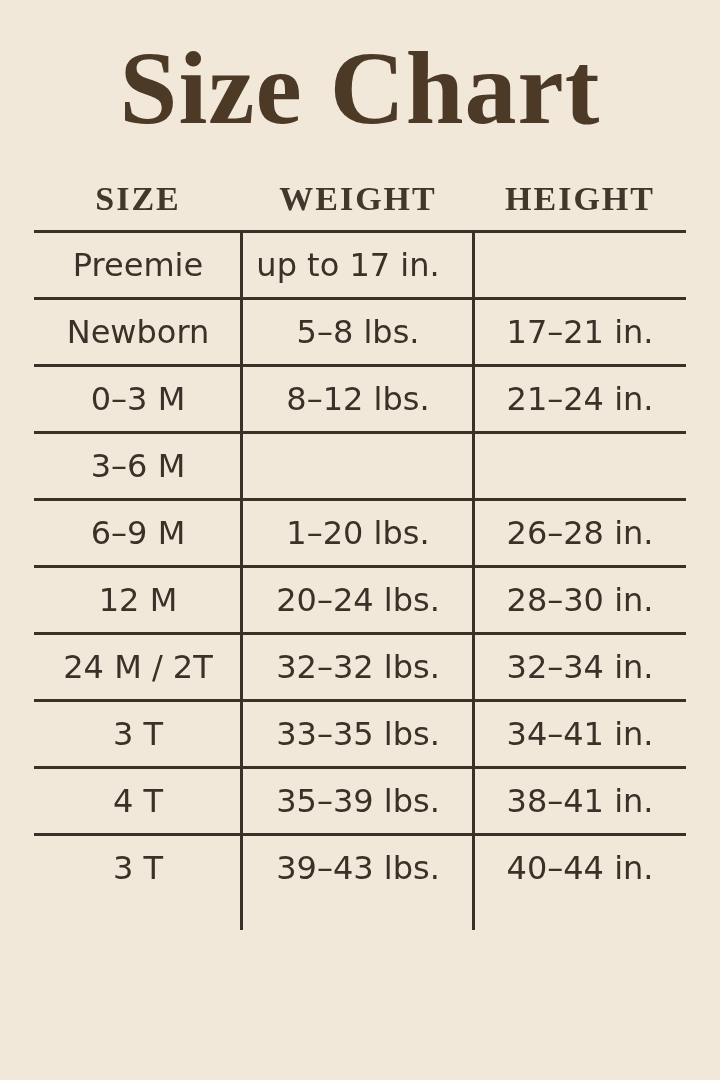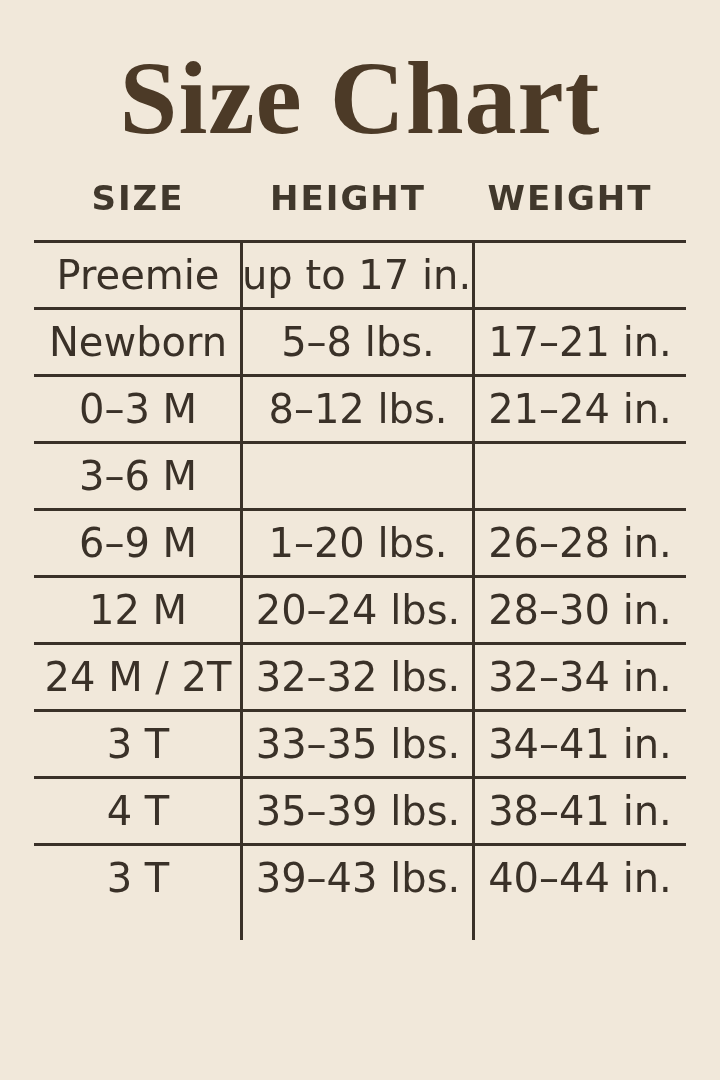--- a/index.html
+++ b/index.html
@@ -6,37 +6,39 @@
   .page {
     position: relative;
     width: 720px;
     height: 1080px;
     background: #f1e8da;
     font-family: "DejaVu Sans", sans-serif;
     color: #3a3128;
     overflow: hidden;
   }
   .title {
-    margin: 10px;
+    margin: 0;
     padding-top: 30px;
     text-align: center;
     font-family: "Liberation Serif", "DejaVu Serif", serif;
     font-weight: 700;
     font-size: 104px;
     line-height: 1.12;
     letter-spacing: 1px;
     color: #4c3a27;
   }
   .table {
     width: 652px;
     margin: 22px auto 0 auto;
   }
   .header-row {
     display: flex;
+    align-items: center;
     height: 62px;
+    font-family: Liberation Serif, serif;
   }
   .header-cell {
     font-weight: 700;
     font-size: 34px;
     letter-spacing: 2px;
     text-align: center;
     color: #41382c;
   }
   .col1 { width: 208px; }
   .col2 { width: 232px; }
@@ -54,40 +56,40 @@
   }
   .vline-1 { left: 206px; }
   .vline-2 { left: 438px; }
   .row {
     display: flex;
     align-items: center;
     height: 64px;
     border-top: 3px solid #3a3128;
   }
   .cell {
-    font-size: 40px;
+    font-size: 32px;
     font-weight: 400;
     text-align: center;
     color: #3a3128;
     white-space: nowrap;
   }
 </style>
 </head>
 <body>
 
 <div class="page">
 
   <h1 class="title">Size Chart</h1>
 
   <div class="table">
 
     <div class="header-row">
       <div class="header-cell col1">SIZE</div>
+      <div class="header-cell col2">WEIGHT</div>
       <div class="header-cell col3">HEIGHT</div>
-      <div class="header-cell col2">WEIGHT</div>
     </div>
 
     <div class="table-body">
       <div class="vline vline-1"></div>
       <div class="vline vline-2"></div>
 
       <div class="row">
         <div class="cell col1">Preemie</div>
         <div class="cell col3">up to 17 in.</div>
       </div>

